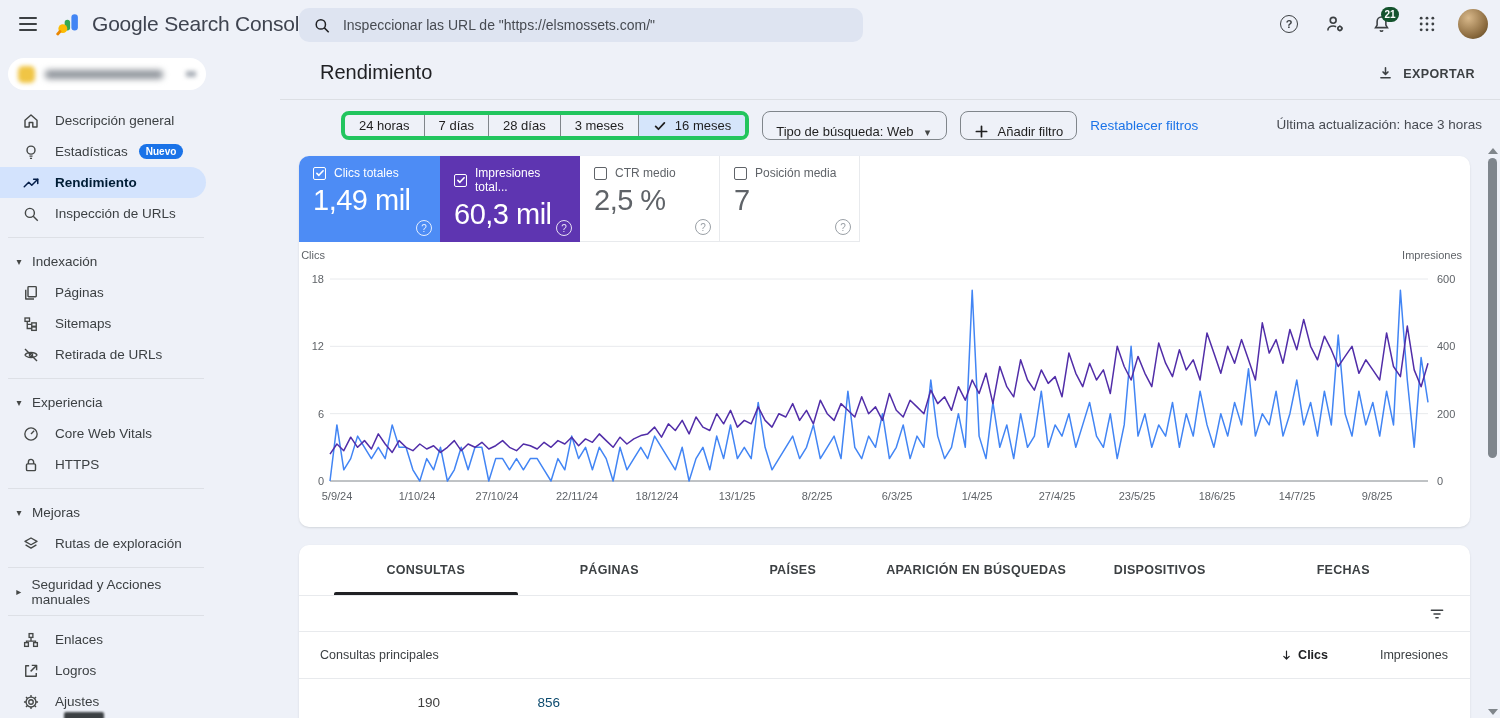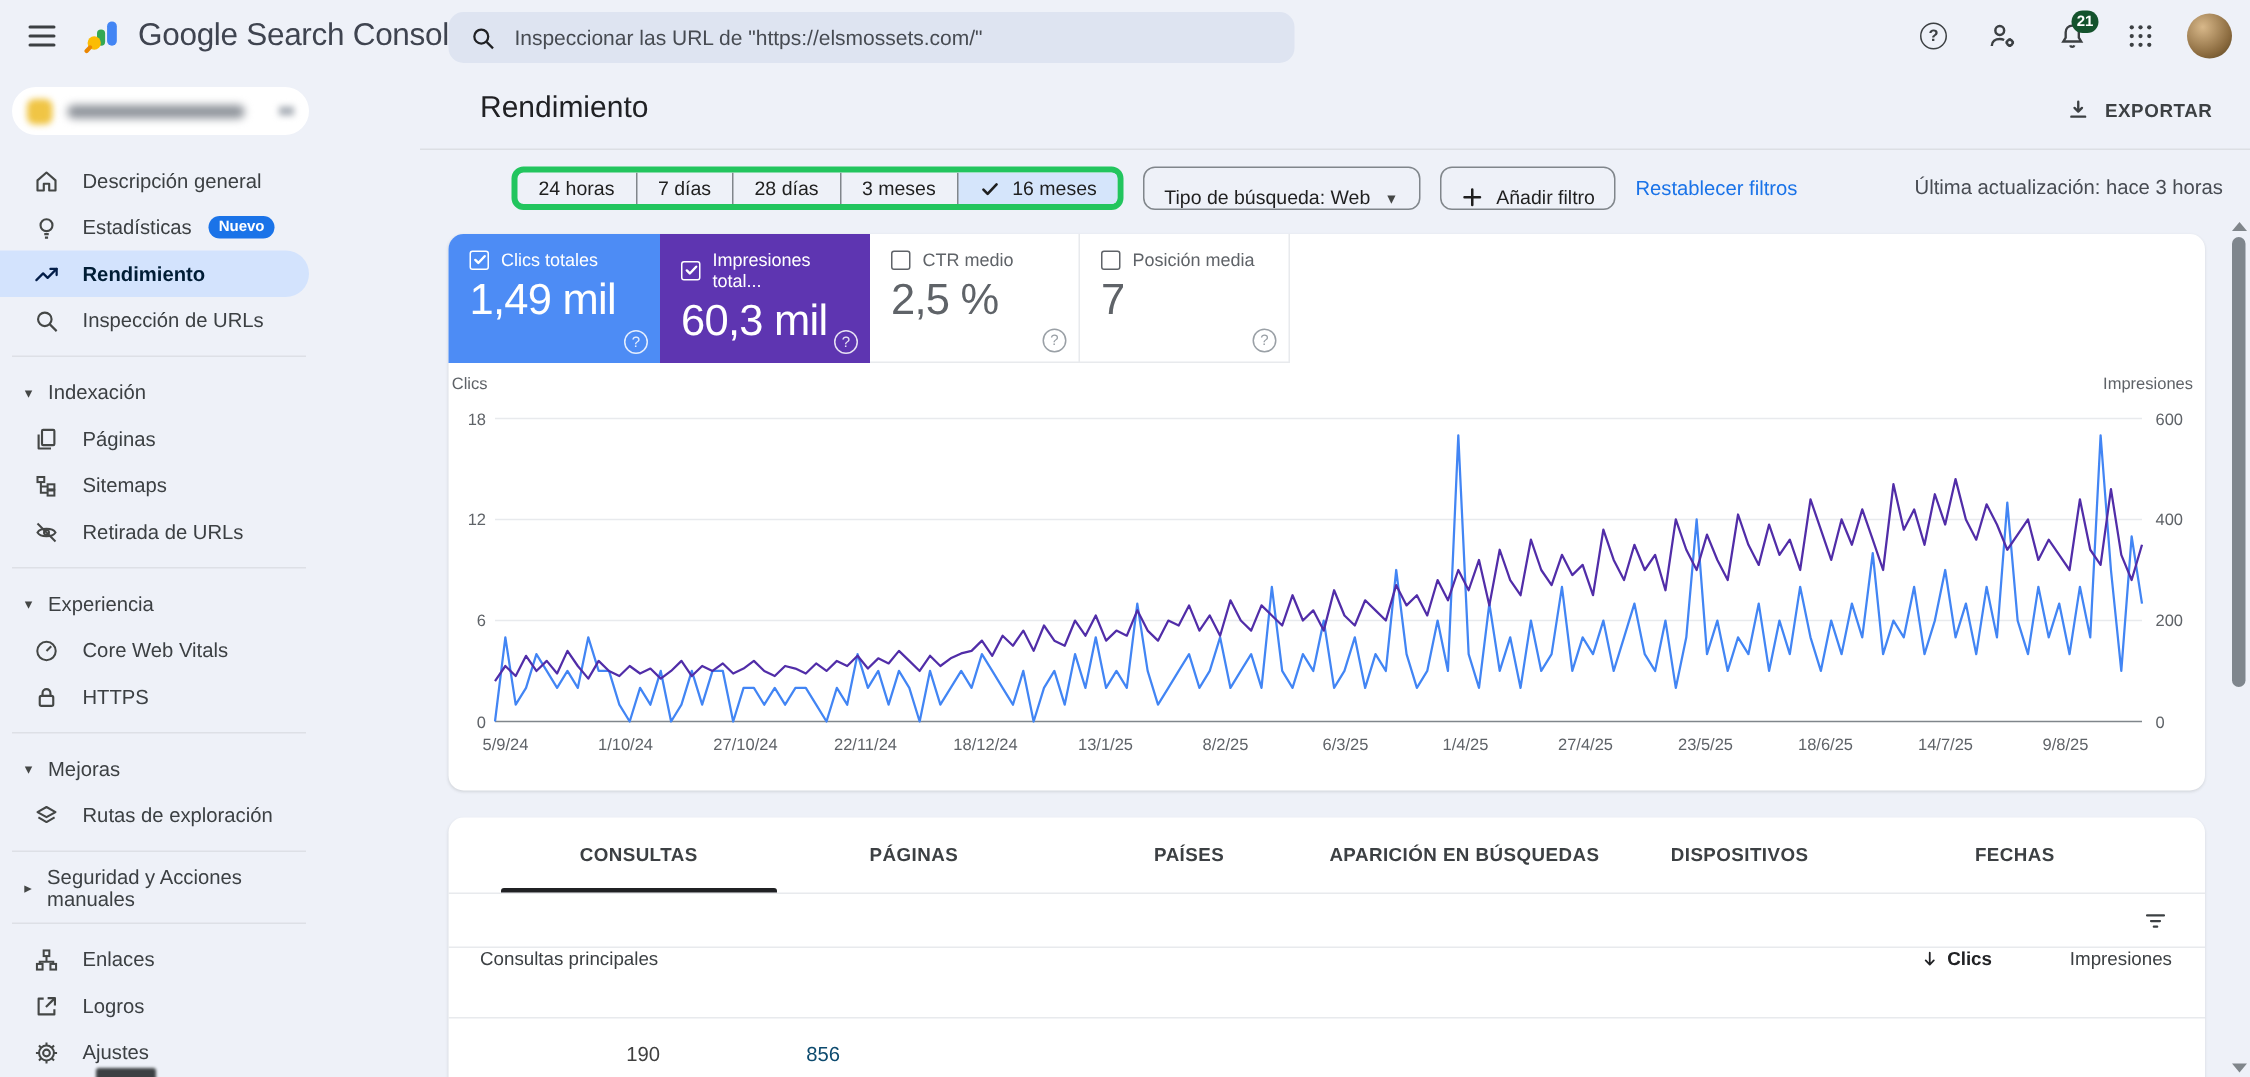--- a/index.html
+++ b/index.html
@@ -67,21 +67,21 @@
   .mhelp { position:absolute; right:8px; bottom:6px; width:16px; height:16px; border:1.4px solid currentColor; opacity:.85; border-radius:50%; font-size:10px; display:flex; align-items:center; justify-content:center; }
   .metric.plain .mhelp { color:#9aa0a6; opacity:1; }
   .chart-area { position:absolute; top:86px; left:0; }
   .tick { fill:#5f6368; font-size:11px; font-family:"Liberation Sans",sans-serif; }
 
   .table-card { left:87px; top:497px; width:1171px; height:240px; border-radius:10px 10px 0 0; }
   .tabs { display:flex; height:51px; border-bottom:1px solid #e8eaed; padding:0 35px; }
   .tab { flex:1; display:flex; align-items:center; justify-content:center; font-size:12.5px; font-weight:bold; letter-spacing:0.3px; color:#3c4043; position:relative; cursor:pointer; }
   .tab.selected::after { content:""; position:absolute; left:0; right:0; bottom:0; height:3px; background:#202124; border-radius:2px 2px 0 0; }
   .funnel-row { height:36px; display:flex; align-items:center; justify-content:flex-end; padding-right:24px; border-bottom:1px solid #e8eaed; }
-  .thead { height:47px; display:flex; align-items:flex-start; padding:0 22px 0 21px; border-bottom:1px solid #e8eaed; font-size:12.5px; color:#3c4043; }
+  .thead { height:47px; display:flex; align-items:center; padding:0 22px 0 21px; border-bottom:1px solid #e8eaed; font-size:12.5px; color:#3c4043; }
   .thead .qcol { flex:1; }
   .ncol { width:120px; text-align:right; }
   .sortcol { display:flex; align-items:center; justify-content:flex-end; gap:5px; font-weight:bold; color:#202124; cursor:pointer; }
   .trow { height:47px; display:flex; align-items:center; padding:0 22px 0 21px; font-size:13.5px; color:#202124; cursor:pointer; }
   .trow .qcol { flex:1; }
 
   
   .sb-track { position:absolute; right:1px; top:145px; bottom:0; width:14px; }
   .sb-arrow-up, .sb-arrow-down { position:absolute; left:3px; width:0; height:0; border-left:5px solid transparent; border-right:5px solid transparent; cursor:pointer; }
   .sb-arrow-up { top:3px; border-bottom:6px solid #80868b; }

